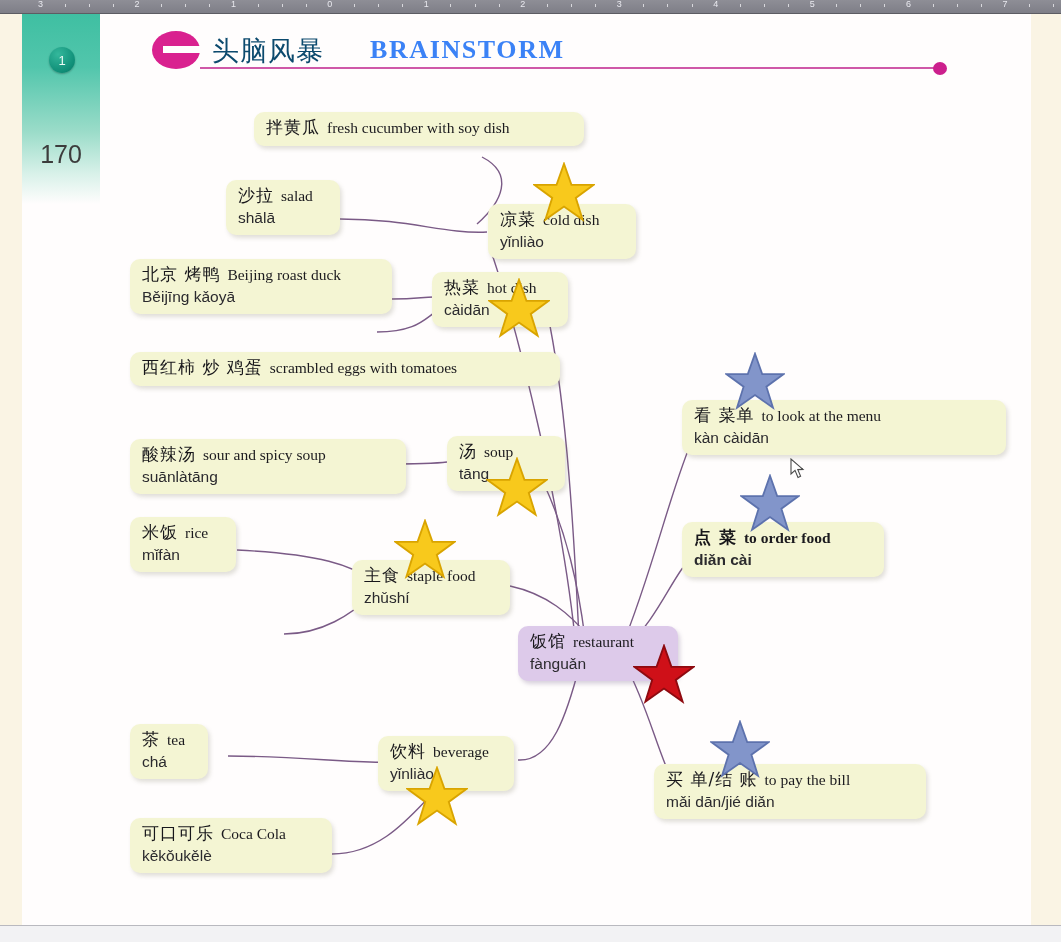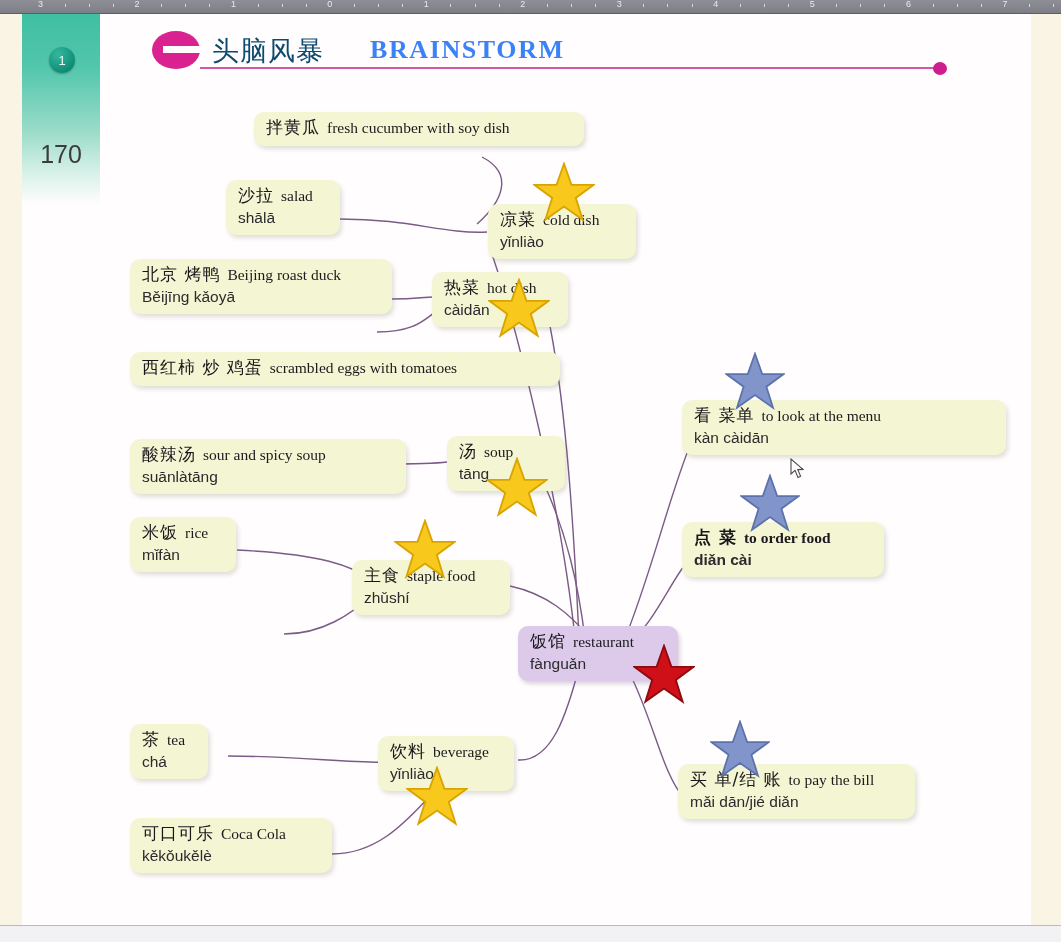--- a/index.html
+++ b/index.html
@@ -297,21 +297,21 @@
       <div class="py">kàn càidān</div>
     </div>
 
     <div class="node" style="left:660px;top:508px;width:202px;font-weight:bold;">
       <div class="hz">
         <span>点 菜</span><span class="gloss">to order food</span>
       </div>
       <div class="py">diǎn cài</div>
     </div>
 
-    <div class="node" style="left:656px;top:750px;width:237px;">
+    <div class="node" style="left:632px;top:750px;width:272px;">
       <div class="hz">
         <span>买 单/结 账</span><span class="gloss">to pay the bill</span>
       </div>
       <div class="py">mǎi dān/jié diǎn</div>
     </div>
 
     <div class="node center" style="left:496px;top:612px;width:160px;">
       <div class="hz">
         <span>饭馆</span><span class="gloss">restaurant</span>
       </div>

